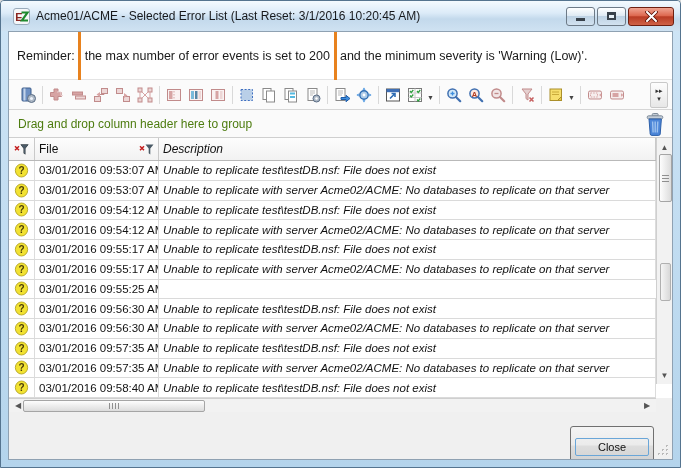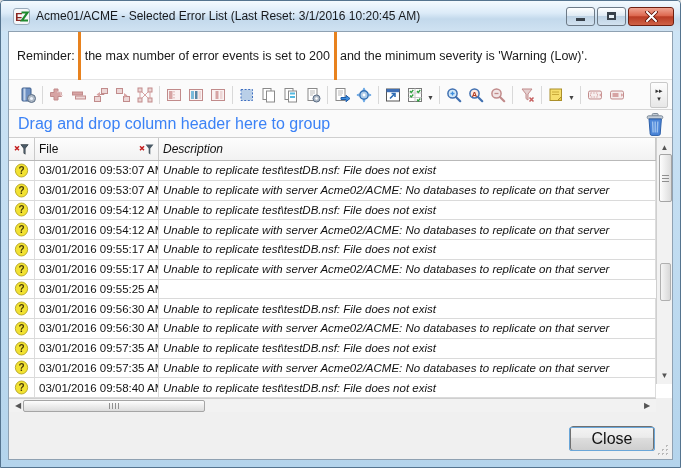--- a/index.html
+++ b/index.html
@@ -29,21 +29,21 @@
   .toolbar{height:29px;background:#fbfbfb;border-bottom:1px solid #d6d6d6;display:flex;align-items:center;padding:0 4px 0 8px;}
   .tbtn{width:22px;height:22px;display:flex;align-items:center;justify-content:center;flex:0 0 auto;}
   .tbtn svg{display:block;}
   .tsep{width:1px;height:18px;background:#d9d9d9;margin:0 3px;flex:0 0 auto;}
   .dd-arrow{font-size:7px;color:#444;margin:6px 2px 0 1px;flex:0 0 auto;}
   .toolbar-spacer{flex:1;}
   .overflow{width:16px;height:24px;display:flex;flex-direction:column;align-items:center;justify-content:center;
     border:1px solid #c9c9c9;border-radius:2px;background:linear-gradient(#fdfdfd,#e7e7e7);font-size:7px;color:#333;line-height:8px;}
   
   .groupbar{height:27px;background:#fafafa;border-bottom:1px solid #cfcfcf;display:flex;align-items:center;padding:0 6px 0 9px;}
-  .groupbar-text{flex:1;font-size:16px;color:#3b82f6;}
+  .groupbar-text{flex:1;font-size:12px;color:#4d7c0f;}
   
   .grid{position:relative;background:#ffffff;}
   .grid-inner{margin-right:16px;}
   .ghead{display:flex;height:22px;background:linear-gradient(#fdfdfd,#f2f2f2);border-bottom:1px solid #b9b9b9;font-size:12px;color:#111;}
   .ghead .cell{display:flex;align-items:center;border-right:1px solid #c9c9c9;box-sizing:border-box;padding:0 4px;}
   .col-icon{width:26px;flex:0 0 auto;justify-content:center;}
   .col-date{width:124px;flex:0 0 auto;}
   .col-desc{flex:1;overflow:hidden;font-style:italic;}
   .ghead .col-date{justify-content:space-between;}
   .grid-rows{height:237px;display:flex;flex-direction:column;}
@@ -61,23 +61,23 @@
     background:linear-gradient(90deg,#f5f5f5,#d8d8d8);}
   
   .hscroll{height:14px;background:#f2f2f2;border-top:1px solid #cfcfcf;position:relative;box-sizing:border-box;margin-right:16px;}
   .hs-left,.hs-right{position:absolute;top:0;width:14px;height:100%;display:flex;align-items:center;justify-content:center;font-size:8px;color:#555;}
   .hs-left{left:2px;} .hs-right{right:2px;}
   .hs-thumb{position:absolute;left:14px;top:1px;height:10px;width:180px;border:1px solid #a5a5a5;border-radius:2px;
     background:linear-gradient(#fdfdfd,#dcdcdc);display:flex;align-items:center;justify-content:center;gap:2px;}
   .hs-thumb i{display:block;width:1px;height:6px;background:#8f8f8f;}
   
   .footer{flex:1;background:#f0f0f0;position:relative;}
-  .close-btn{position:absolute;right:18px;top:14px;width:84px;height:25px;box-sizing:border-box;
+  .close-btn{position:absolute;right:18px;top:14px;width:84px;height:41px;box-sizing:border-box;
     border:1px solid #707070;border-radius:3px;background:linear-gradient(#f4f4f4,#ebebeb 45%,#dddddd 50%,#cfcfcf);
-    display:flex;align-items:center;justify-content:center;font-size:16px;color:#111;}
+    display:flex;align-items:center;justify-content:center;font-size:11px;color:#111;}
   .close-btn .inner{border:1px solid #6aa6d8;border-radius:2px;padding:2px 22px;}
   .sizegrip{position:absolute;right:2px;bottom:2px;}
   .disabled{opacity:.9;}
 </style>
 </head>
 <body>
 
 <div class="window">
 
   <div class="titlebar">

